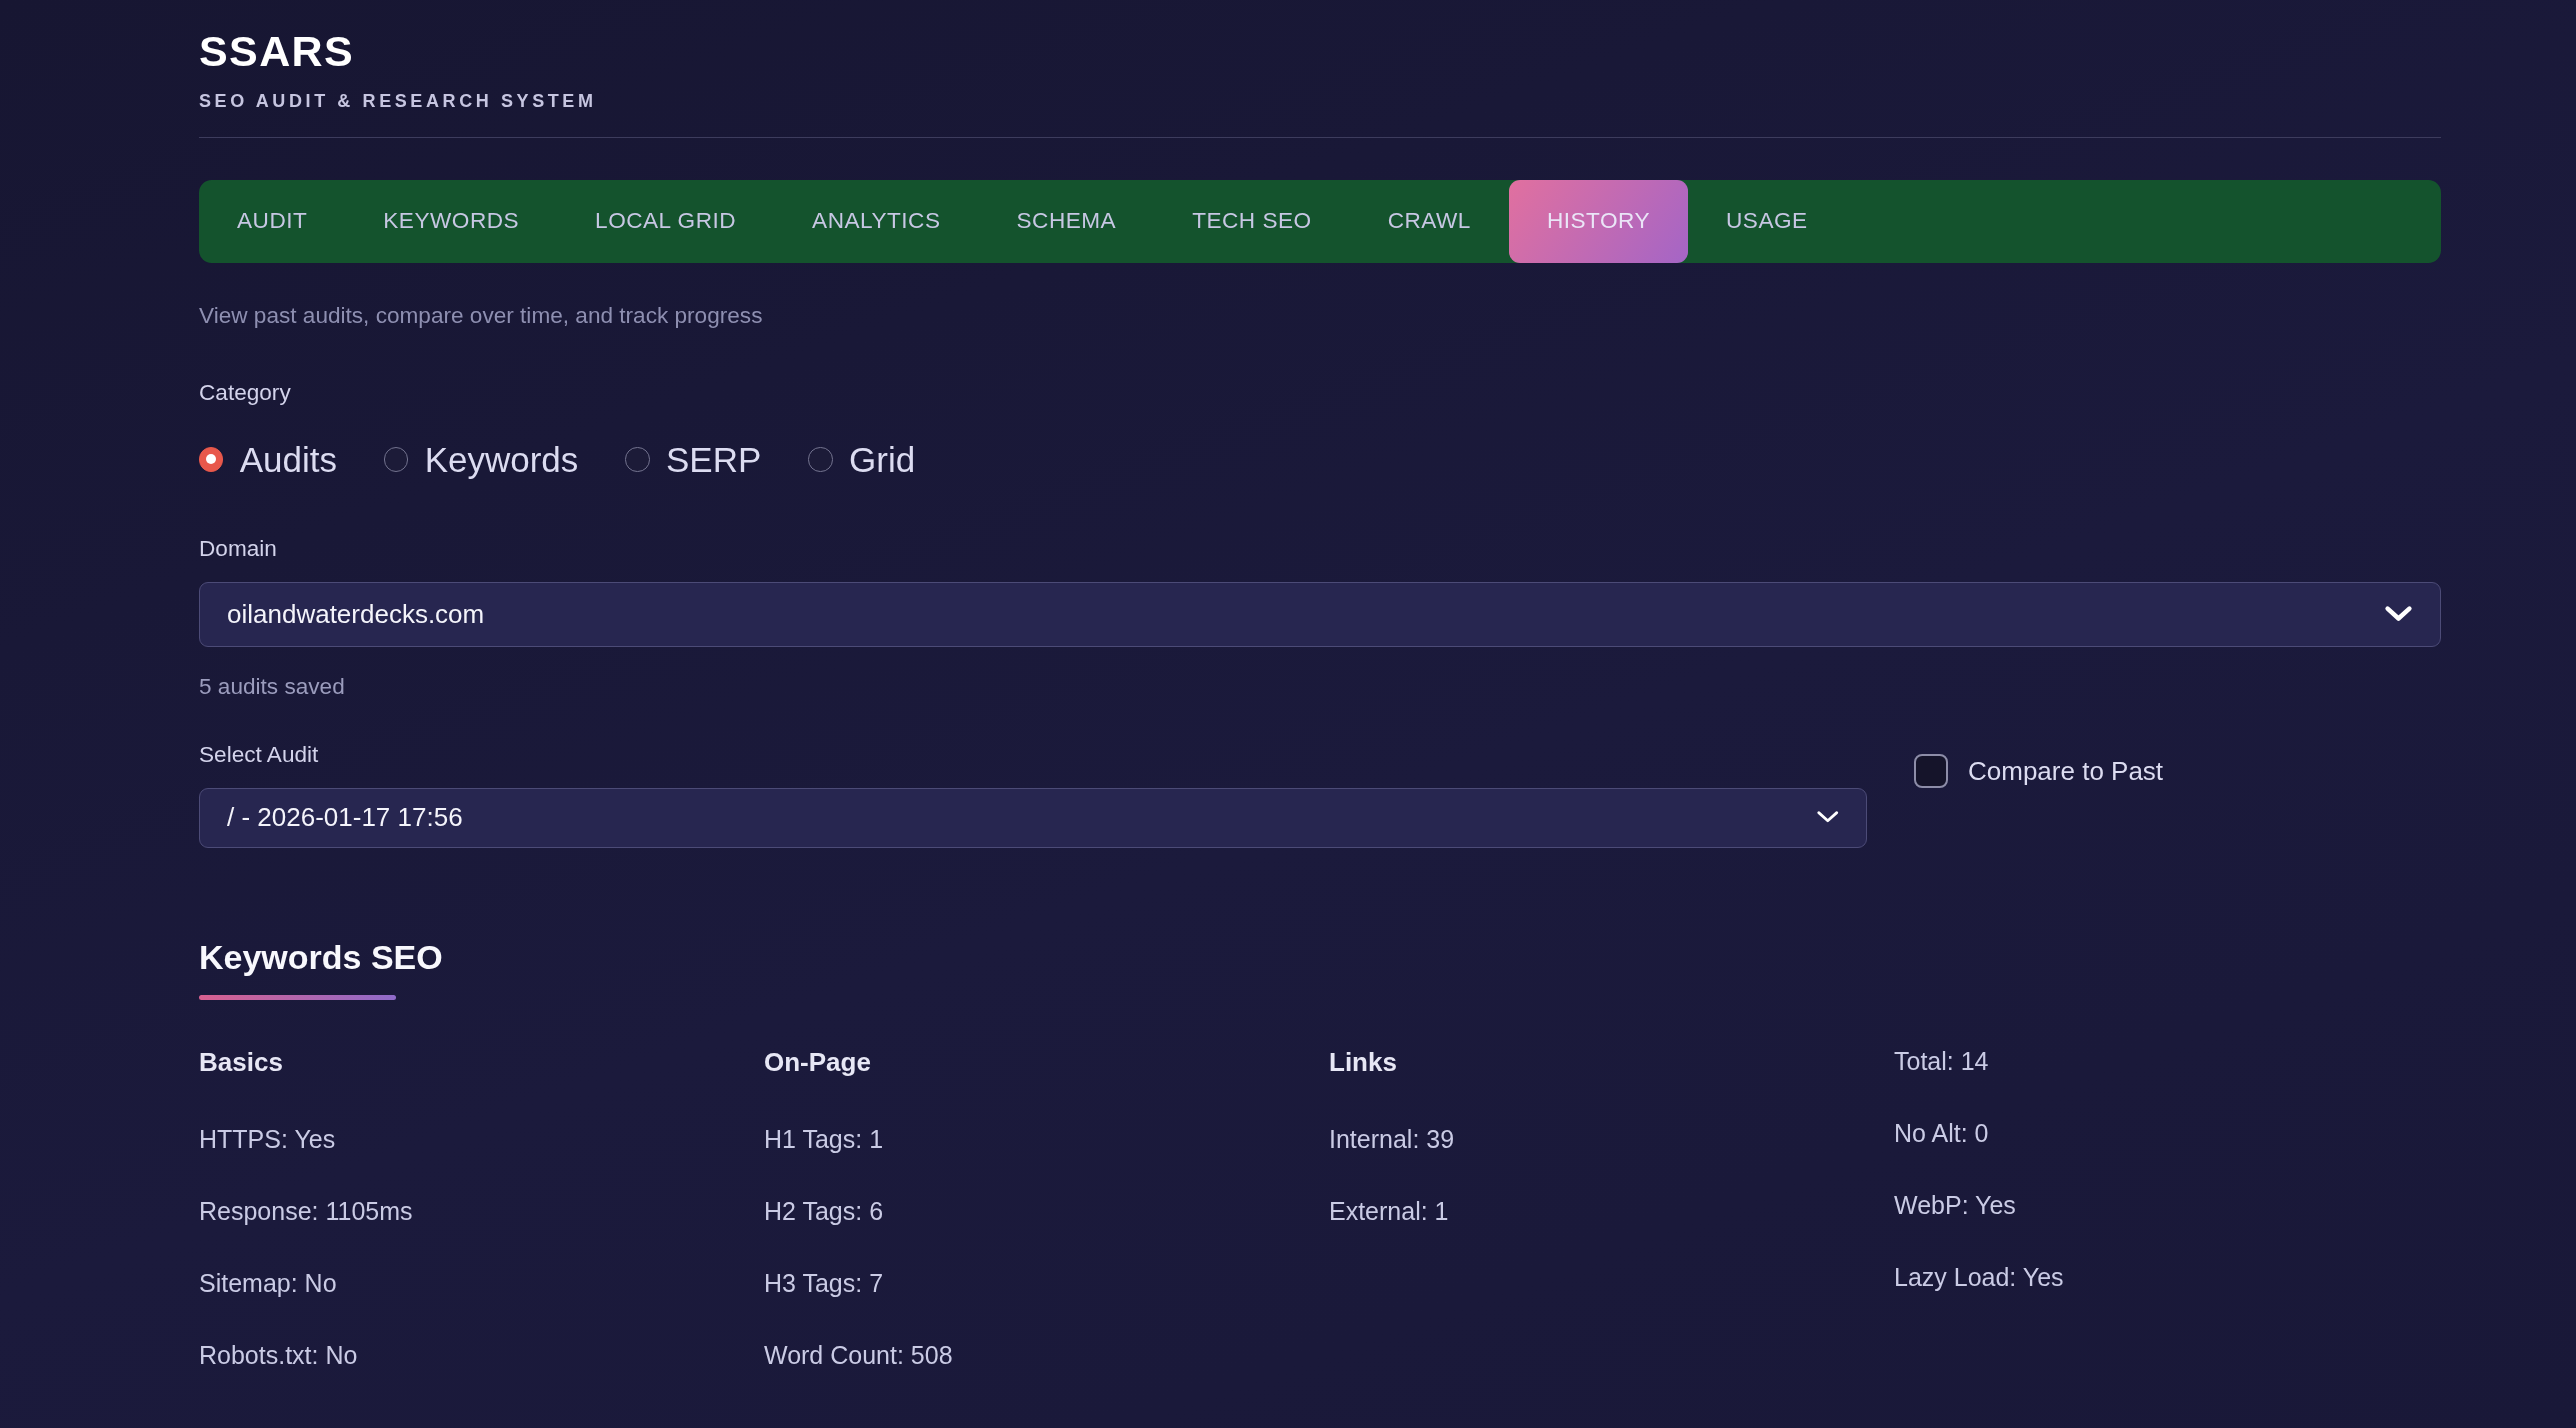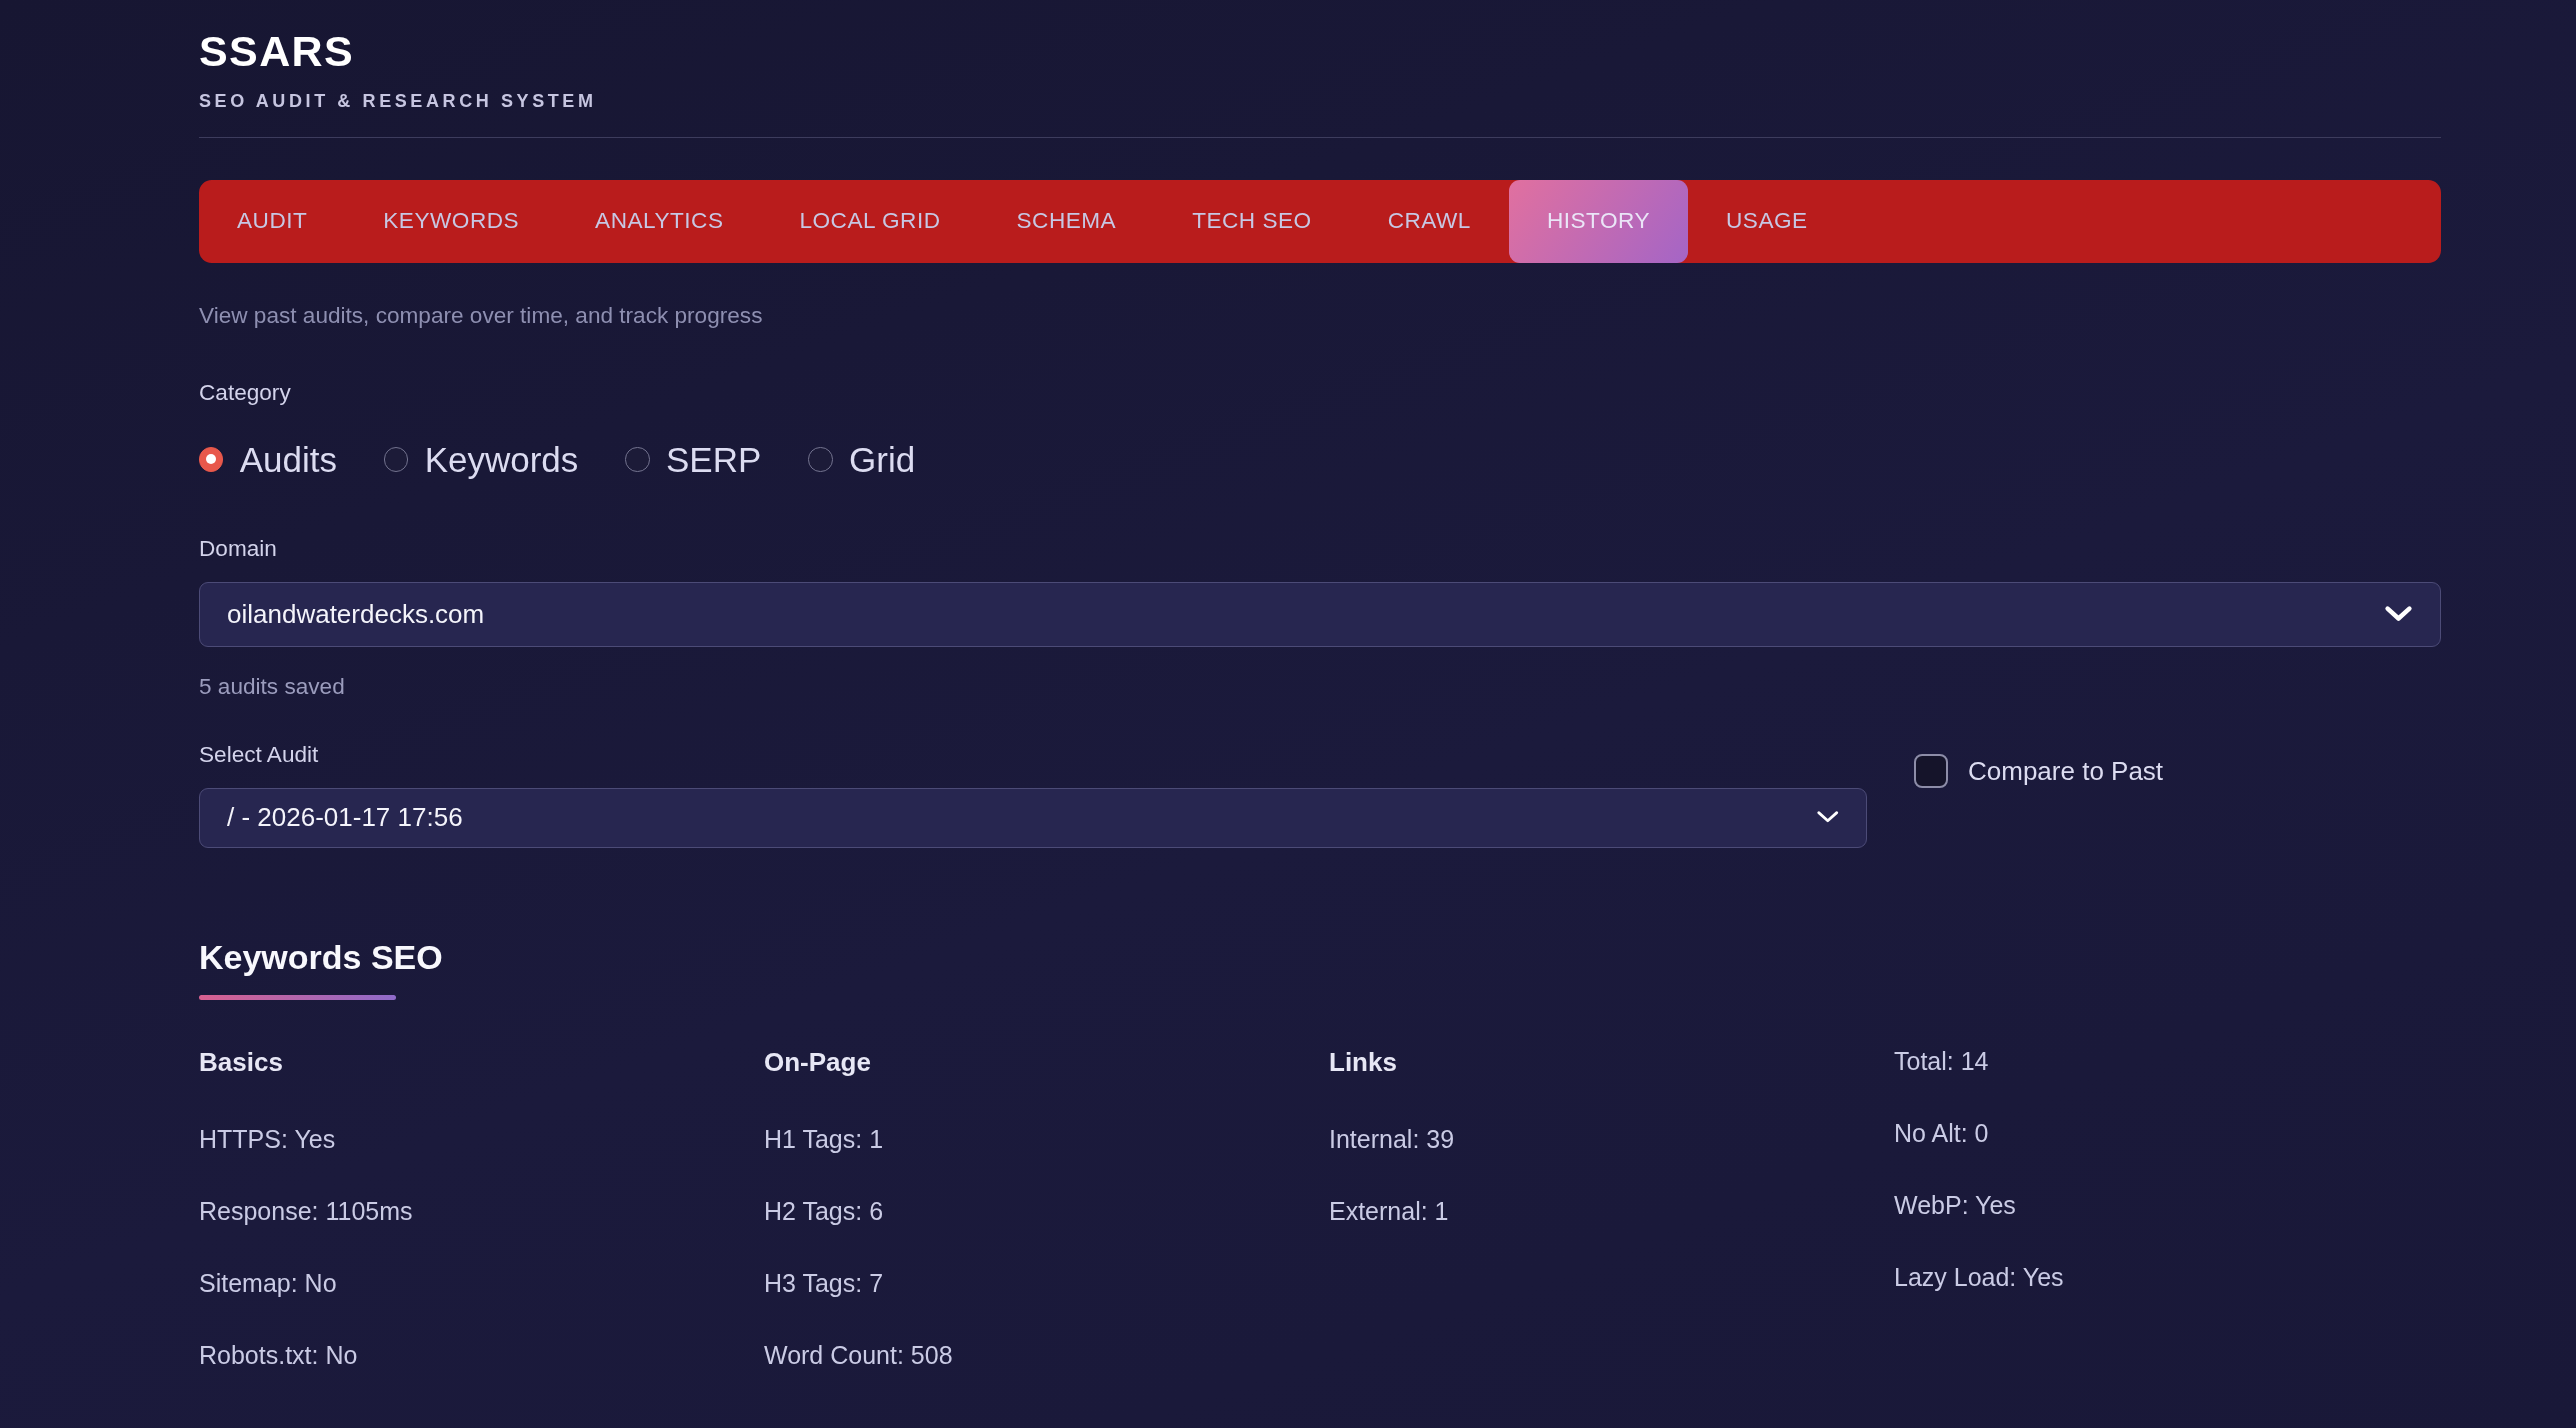--- a/index.html
+++ b/index.html
@@ -12,21 +12,21 @@
   .page { padding:27px 136px 0 199px; width:2576px; }
 
   
   .app-title { font-size:43px; font-weight:bold; letter-spacing:1.4px; color:#ffffff; }
   .app-subtitle { margin-top:14.5px; font-size:18px; letter-spacing:3.6px; color:#c6c5e0; font-weight:bold; }
   .header-divider { margin-top:25px; border:none; border-top:1.8px solid #3d3c5d; width:2242px; }
 
   
   .tabbar {
     margin-top:42px; width:2242px; height:83px;
-    background:#b91c1c; border-radius:12.7px;
+    background:#14532d; border-radius:12.7px;
     display:flex; align-items:stretch;
   }
   .tab {
     appearance:none; border:none; background:transparent; cursor:pointer;
     display:flex; align-items:center; padding:0 38px;
     font-family:"Liberation Sans", sans-serif;
     font-size:22.6px; letter-spacing:0.5px; color:#c7c7e3;
   }
   .tab.active {
     background:linear-gradient(125deg,#e1709f 0%,#a465c6 100%);
@@ -95,22 +95,22 @@
   <header>
     <div class="app-title">SSARS</div>
     <div class="app-subtitle">SEO AUDIT &amp; RESEARCH SYSTEM</div>
   </header>
 
   <hr class="header-divider">
 
   <nav class="tabbar">
     <button class="tab">AUDIT</button>
     <button class="tab">KEYWORDS</button>
+    <button class="tab">LOCAL GRID</button>
     <button class="tab">ANALYTICS</button>
-    <button class="tab">LOCAL GRID</button>
     <button class="tab">SCHEMA</button>
     <button class="tab">TECH SEO</button>
     <button class="tab">CRAWL</button>
     <button class="tab active">HISTORY</button>
     <button class="tab">USAGE</button>
   </nav>
 
   <p class="desc">View past audits, compare over time, and track progress</p>
 
   <div class="field-label lbl-category">Category</div>

